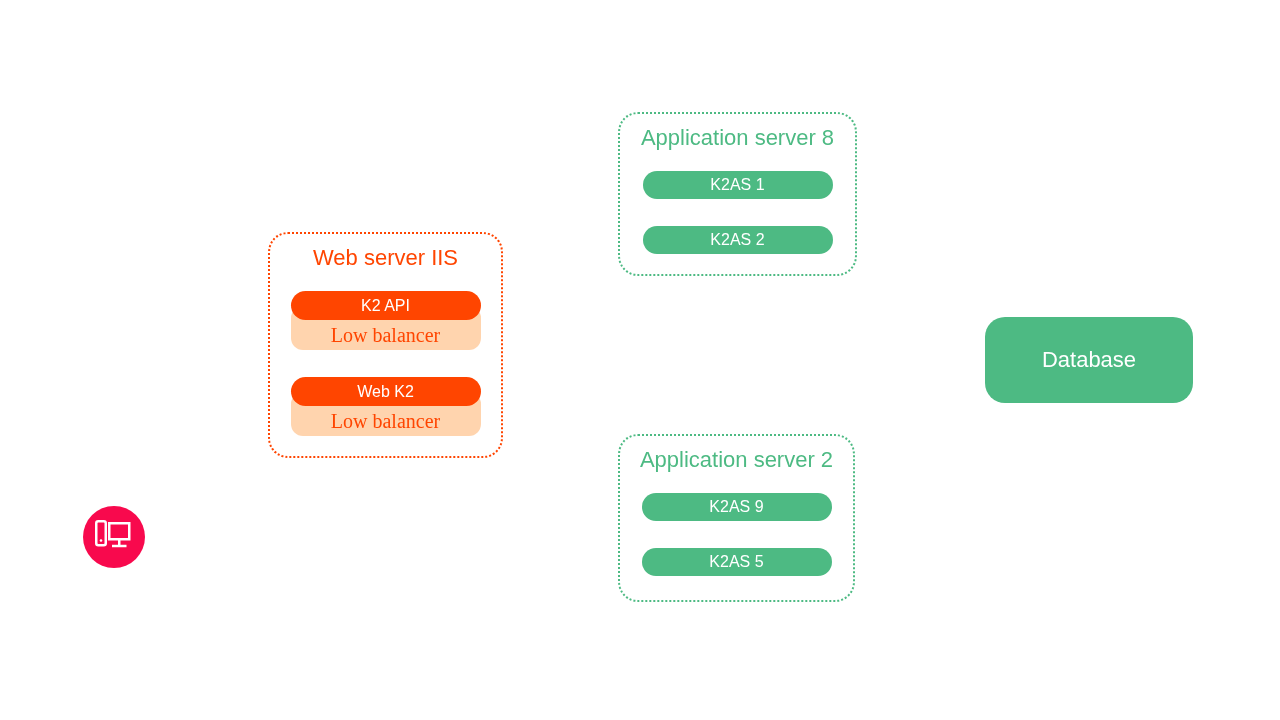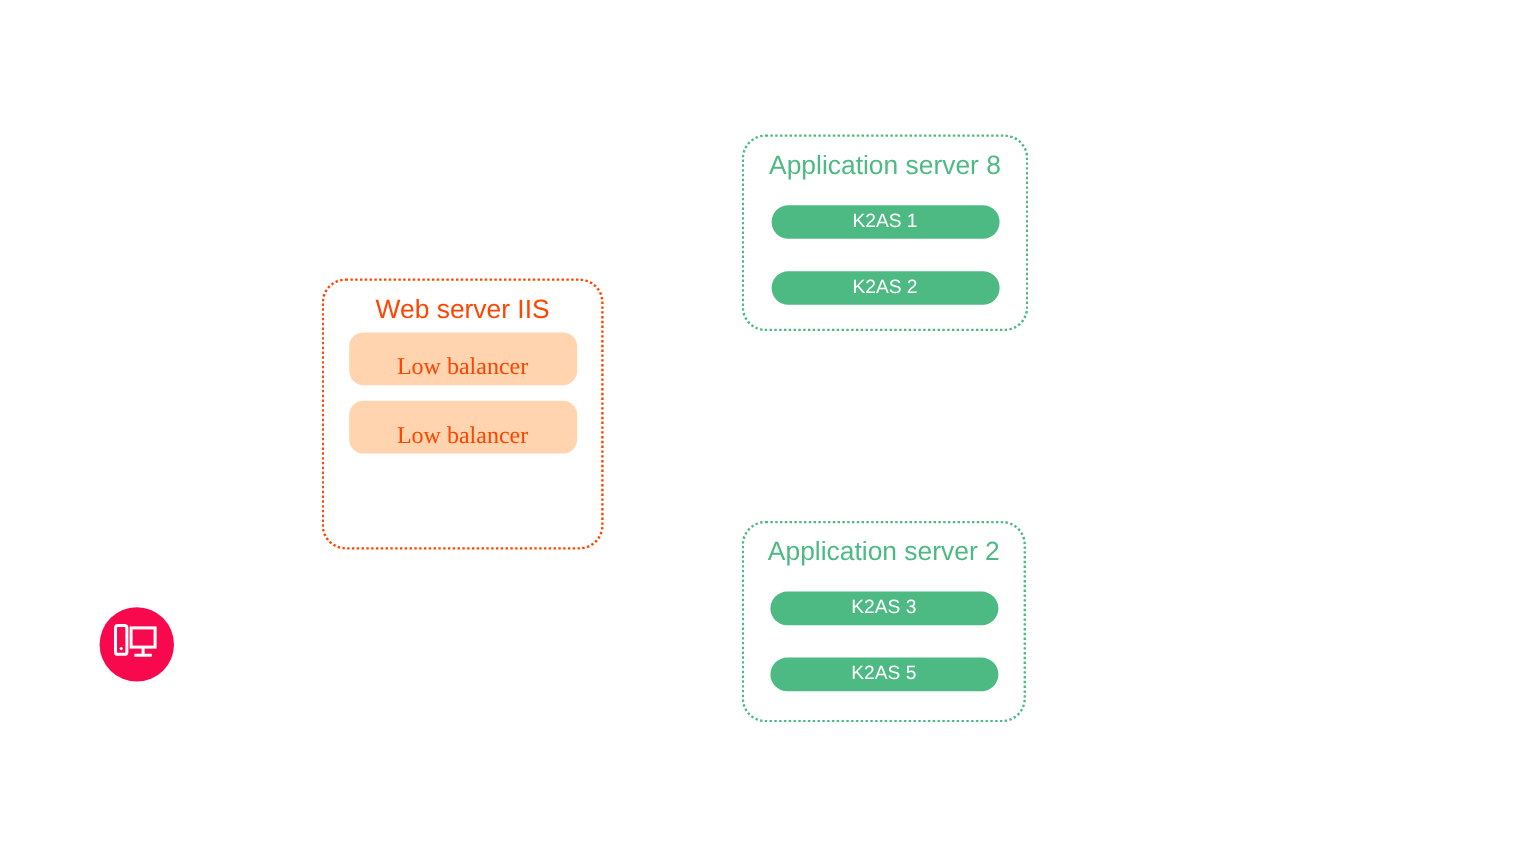--- a/index.html
+++ b/index.html
@@ -79,34 +79,37 @@
         <line x1="24.25" y1="19" x2="24.25" y2="25.5"></line>
         <line x1="17" y1="26" x2="31.5" y2="26"></line>
       </svg>
     </span>
   </div>
 
   <div class="group-box orange-box">
     <div class="box-title">Web server IIS</div>
 
     <div class="pill-group">
+      <div class="pill orange">K2 API</div>
       <div class="subpill">Low balancer</div>
     </div>
 
     <div class="pill-group">
+      <div class="pill orange">Web K2</div>
       <div class="subpill">Low balancer</div>
     </div>
   </div>
 
   <div class="group-box green-box-1">
     <div class="box-title">Application server 8</div>
     <div class="pill green">K2AS 1</div>
     <div class="pill green green-pill-gap">K2AS 2</div>
   </div>
 
   <div class="group-box green-box-2">
     <div class="box-title">Application server 2</div>
-    <div class="pill green">K2AS 3</div>
+    <div class="pill green">K2AS 9</div>
     <div class="pill green green-pill-gap">K2AS 5</div>
   </div>
 
+  <div class="database">Database</div>
 
 </div>
 
 </body></html>

